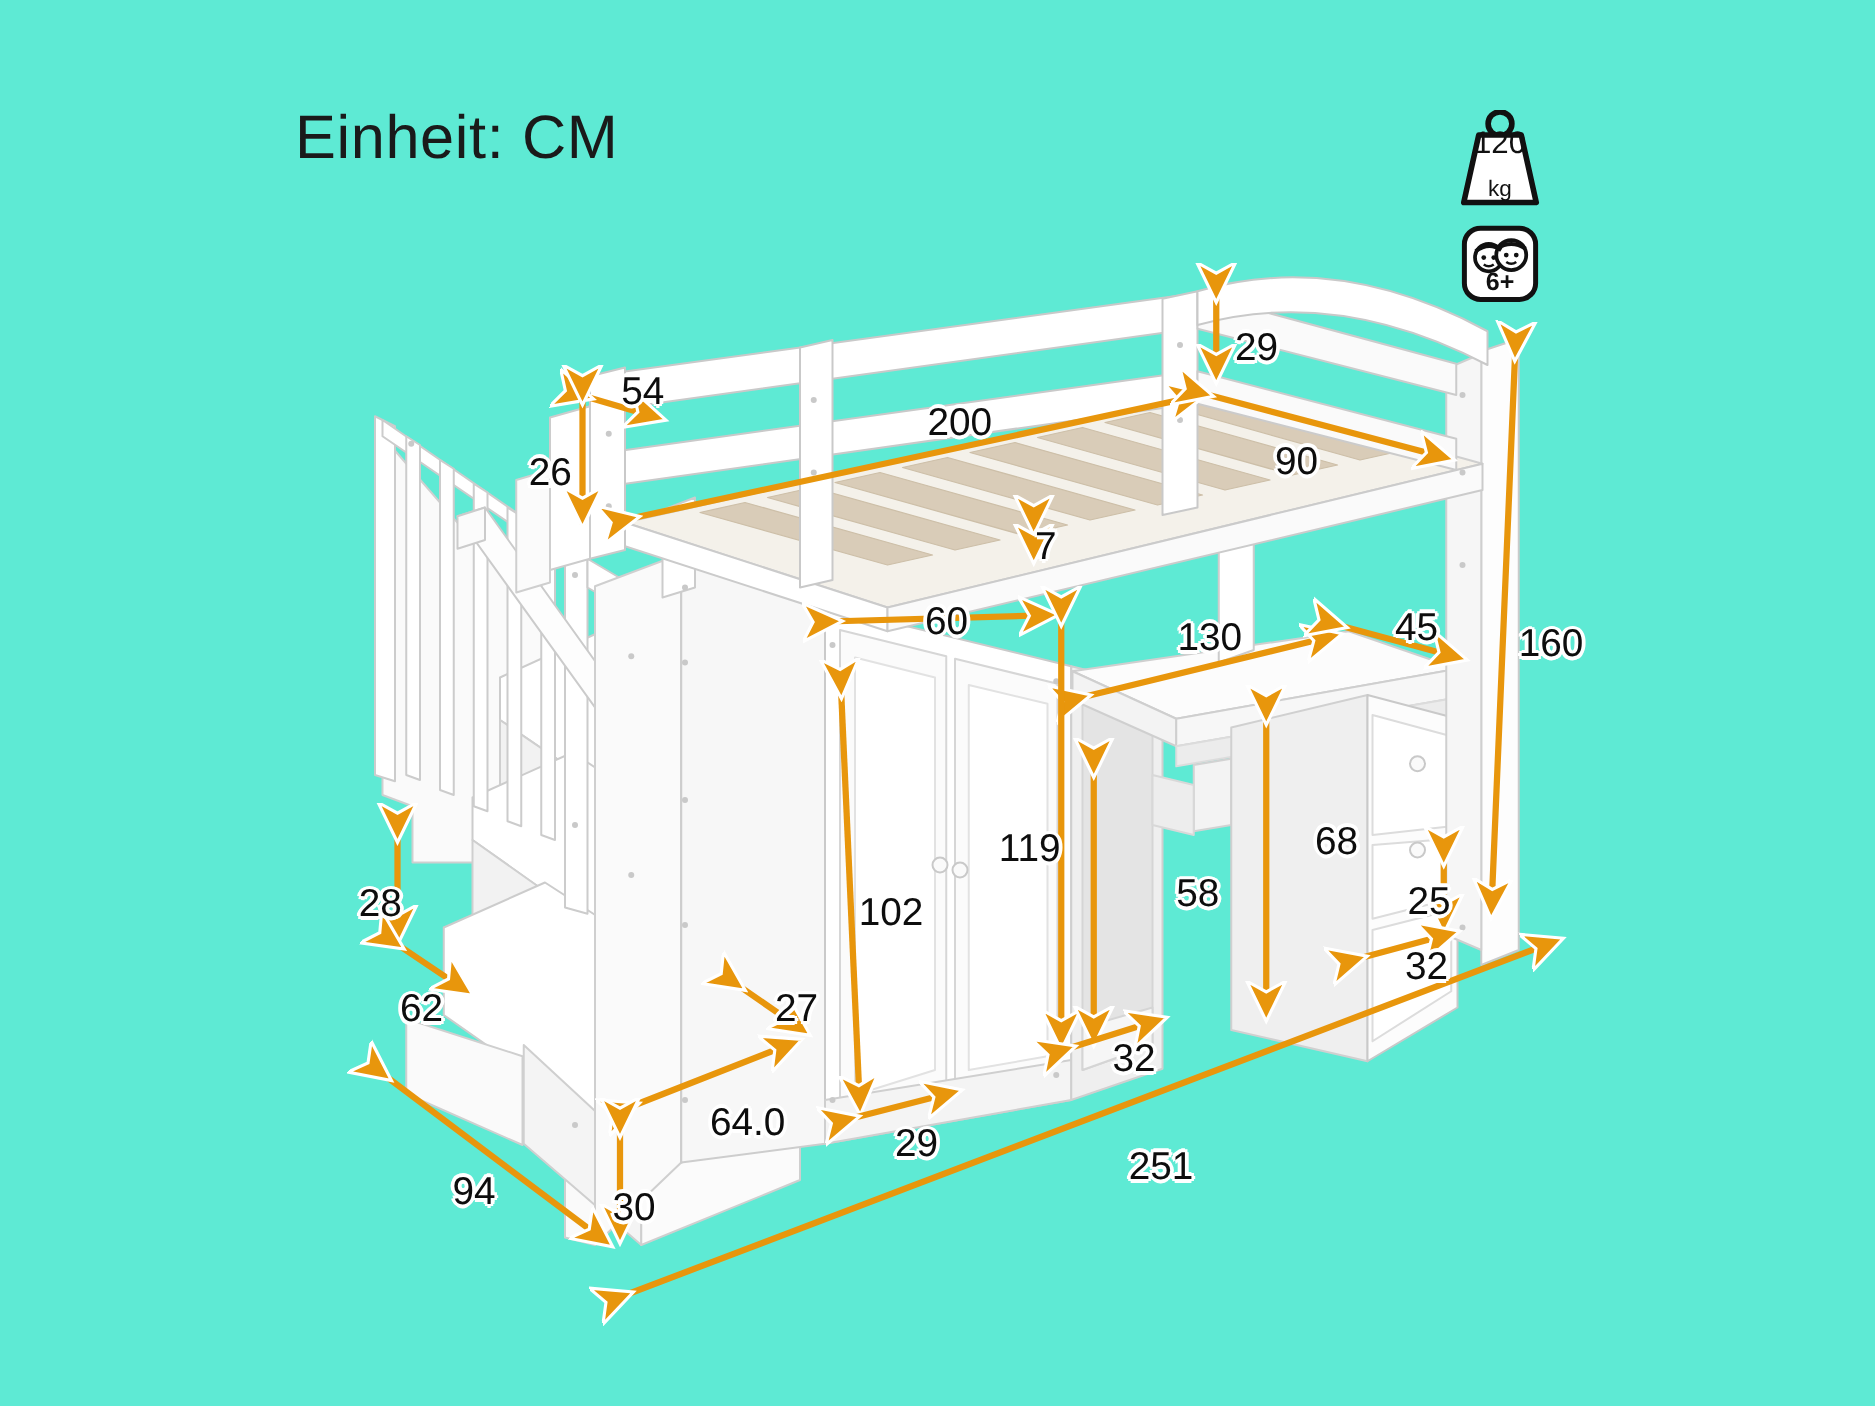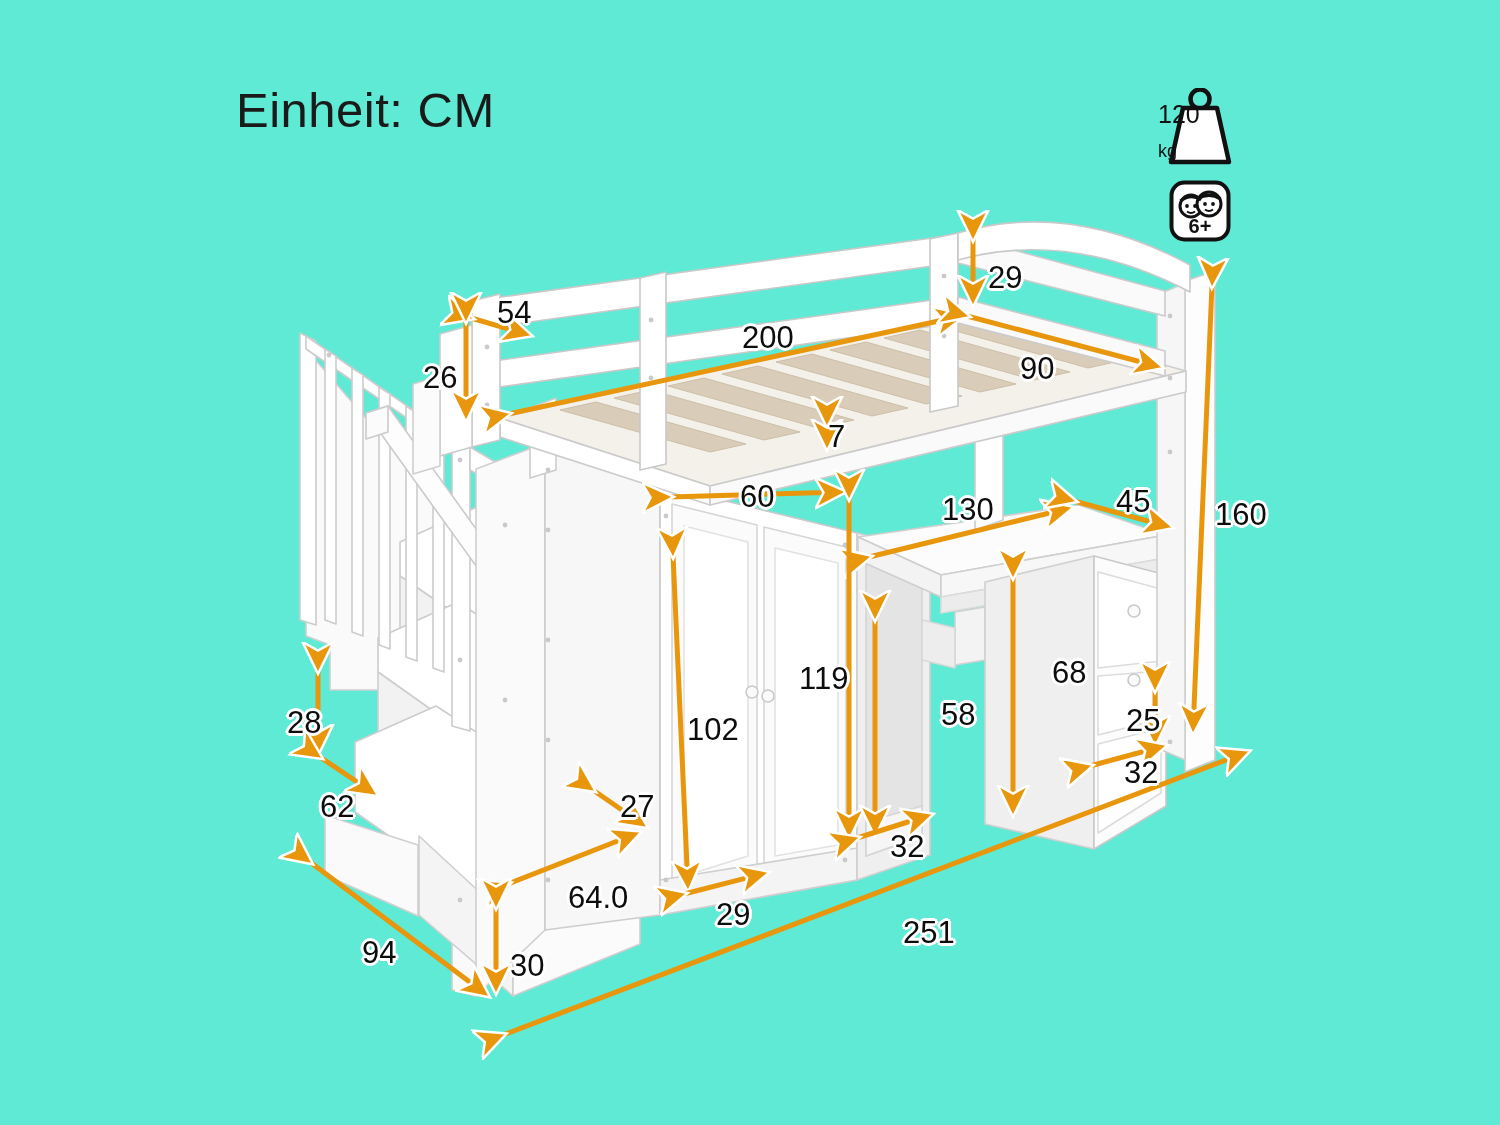--- a/index.html
+++ b/index.html
@@ -10,21 +10,21 @@
   #title{
     position:absolute; left:236px; top:86px;
     font-size:49px; font-weight:400; color:#1a1a1a;
     letter-spacing:0.5px; line-height:1;
   }
 
   
   #badges{position:absolute; left:1152px; top:88px; width:96px;}
   .badge-weight{position:relative;width:84px;height:80px;margin:0 auto;}
   .badge-weight .txt{
-    position:absolute;left:0;top:14px;width:84px;
+    position:absolute;left:0;top:14px;width:84px;text-align:center;
     font-size:25px;font-weight:400;color:#111;line-height:1.02;
   }
   .badge-weight .txt .kg{display:block;font-size:18px;margin-top:14px;}
   .badge-age{
     position:relative;width:62px;height:62px;margin:12px auto 0;
   }
   .badge-age .agetxt{
     position:absolute;left:0;bottom:4px;width:62px;text-align:center;
     font-size:20px;font-weight:700;color:#111;
   }
@@ -318,18 +318,18 @@
     <div class="dim" style="left:941px;top:697px">58</div>
     <div class="dim" style="left:1052px;top:655px">68</div>
     <div class="dim" style="left:1126px;top:703px">25</div>
     <div class="dim" style="left:1124px;top:755px">32</div>
     <div class="dim" style="left:890px;top:829px">32</div>
     <div class="dim" style="left:716px;top:897px">29</div>
     <div class="dim" style="left:287px;top:705px">28</div>
     <div class="dim" style="left:320px;top:789px">62</div>
     <div class="dim" style="left:620px;top:789px">27</div>
     <div class="dim" style="left:568px;top:880px">64.0</div>
-    <div class="dim" style="left:510px;top:948px">30</div>
+    <div class="dim" style="left:490px;top:948px">30</div>
     <div class="dim" style="left:362px;top:935px">94</div>
     <div class="dim" style="left:903px;top:915px">251</div>
   </div>
 
 </div>
 
 </body></html>

